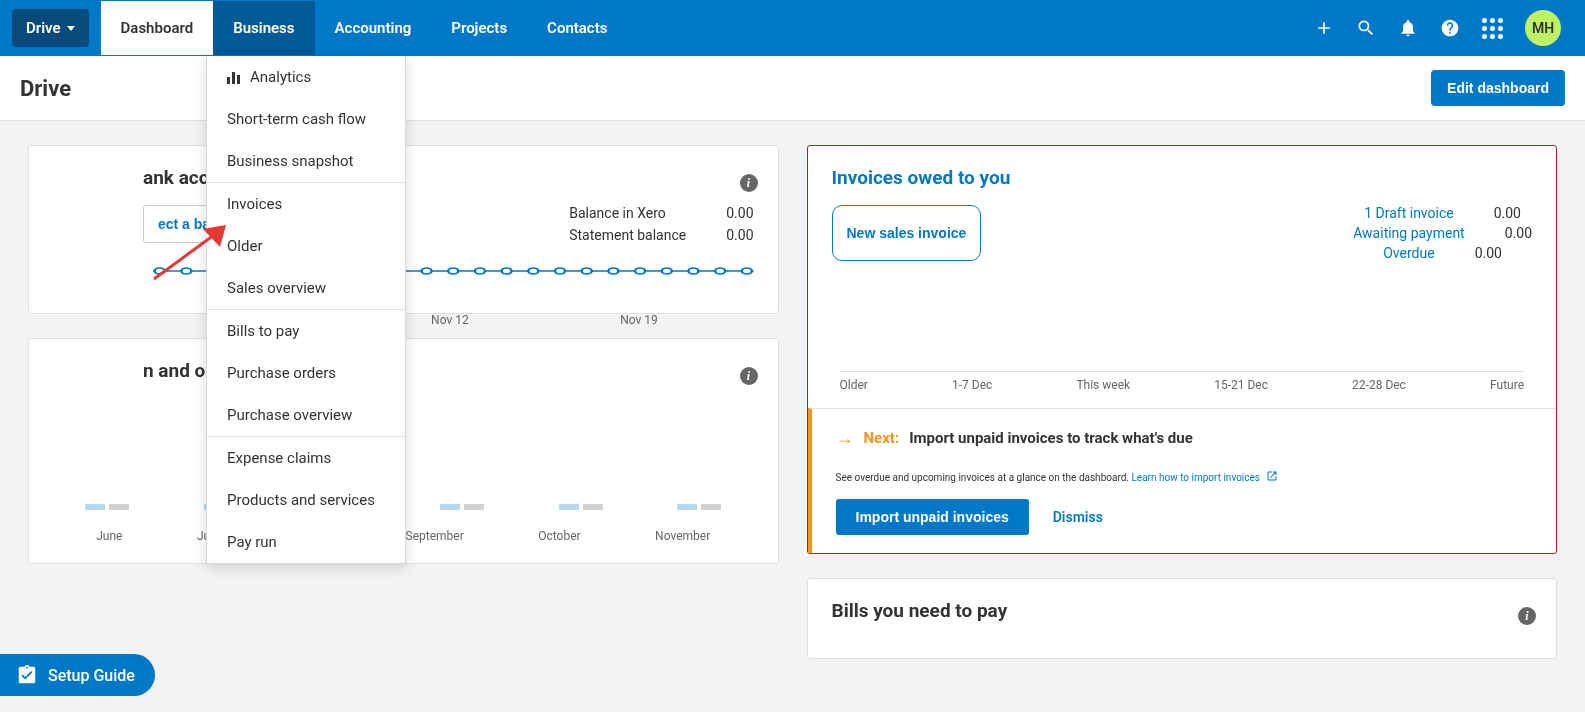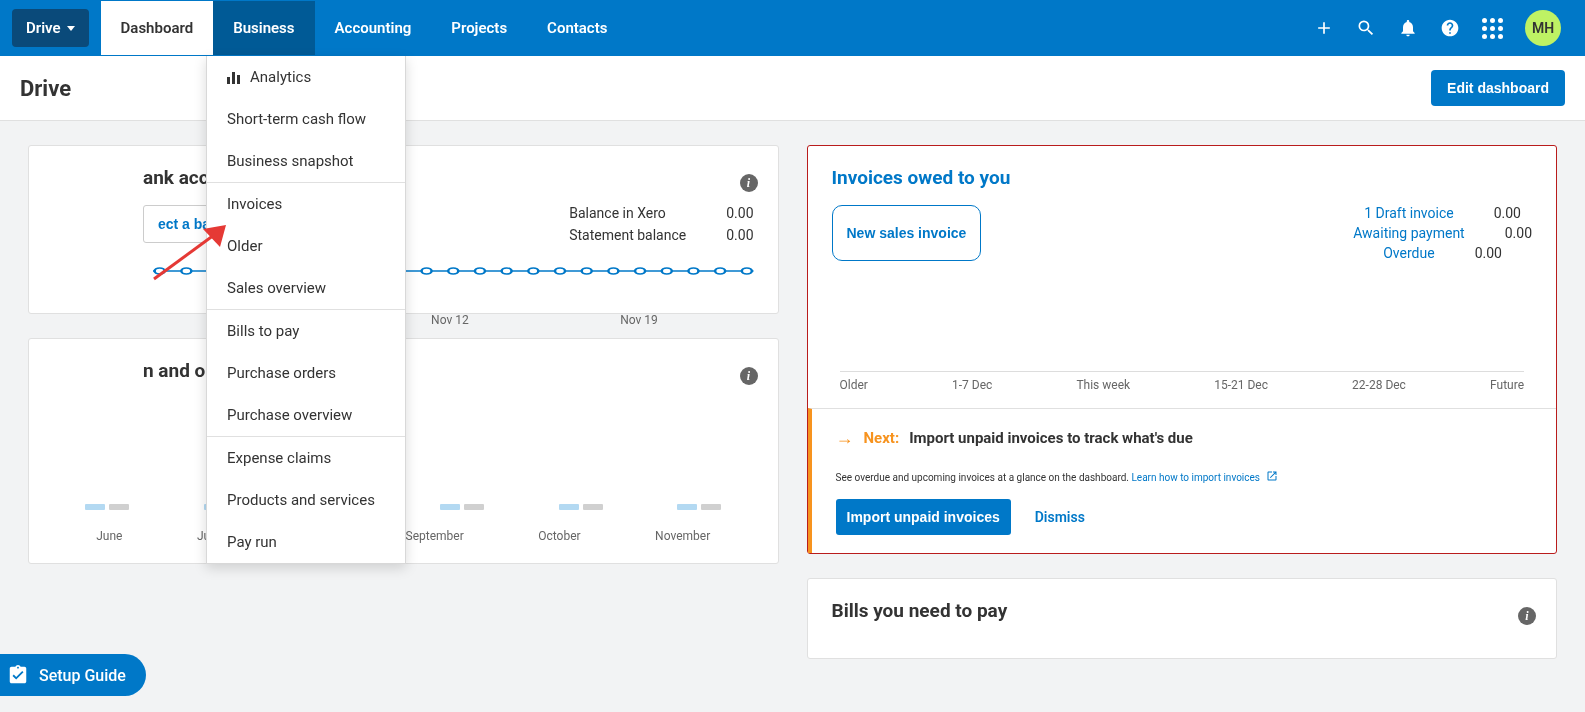--- a/index.html
+++ b/index.html
@@ -65,36 +65,36 @@
     
     .next-banner { border-left: 4px solid #f7931e; padding: 18px 24px; }
     .next-header { display: flex; gap: 10px; align-items: center; font-size: 15px; }
     .next-arrow { color: #f7931e; font-size: 18px; }
     .next-label { color: #f7931e; font-weight: 700; }
     .next-title { font-weight: 700; }
     .next-text { font-size: 10px; margin-top: 21px; color: #333; }
     .next-text a { color: #0078c8; text-decoration: none; cursor: pointer; }
     .ext-icon { display: inline-block; width: 12px; height: 12px; margin-left: 4px; vertical-align: -1px; }
     .next-actions { margin-top: 16px; display: flex; gap: 24px; align-items: center; }
-    .primary-btn { background: #0078c8; color: #fff; border: none; padding: 10px 11px; border-radius: 3px; font-size: 14px; font-weight: 600; cursor: pointer; }
+    .primary-btn { background: #0078c8; color: #fff; border: none; padding: 10px 20px; border-radius: 3px; font-size: 14px; font-weight: 600; cursor: pointer; }
     .dismiss-link { color: #0078c8; font-weight: 600; font-size: 14px; cursor: pointer; }
     
     
     .cash-bars { margin-top: 100px; display: flex; align-items: flex-end; gap: 22px; height: 28px; padding: 0 6px; }
     .cash-bar-group { display: flex; gap: 4px; flex: 1; justify-content: center; }
     .cash-bars .b { width: 20px; height: 6px; background: #b3d9f2; border-radius: 1px; }
     .cash-bars .g { width: 20px; height: 6px; background: #d0d0d0; border-radius: 1px; }
     .cash-labels { display: flex; justify-content: space-around; font-size: 12px; color: #666; margin-top: 19px; padding: 0 6px; }
     
     
     .invoice-card-wrap { background: #fff; border: 1px solid #b91c1c; border-radius: 3px; position: relative; }
     .invoice-card-inner { padding: 20px 24px 0 24px; }
     
     
-    .setup-guide { position: fixed; left: 0; bottom: 16px; background: #0078c8; color: #fff; padding: 10px 20px 10px 7px; border-radius: 0 24px 24px 0; display: flex; align-items: center; gap: 10px; font-size: 16px; font-weight: 500; cursor: pointer; }
+    .setup-guide { position: fixed; left: 0; bottom: 16px; background: #0078c8; color: #fff; padding: 10px 20px 10px 16px; border-radius: 0 24px 24px 0; display: flex; align-items: center; gap: 10px; font-size: 16px; font-weight: 500; cursor: pointer; }
     .setup-icon { width: 22px; height: 22px; fill: #fff; }
   </style>
 </head>
 <body>
 
 <div class="topbar">
   <div class="topbar-left">
     <div class="org-selector">
       <span>Drive</span>
       <span class="caret-down"></span>

